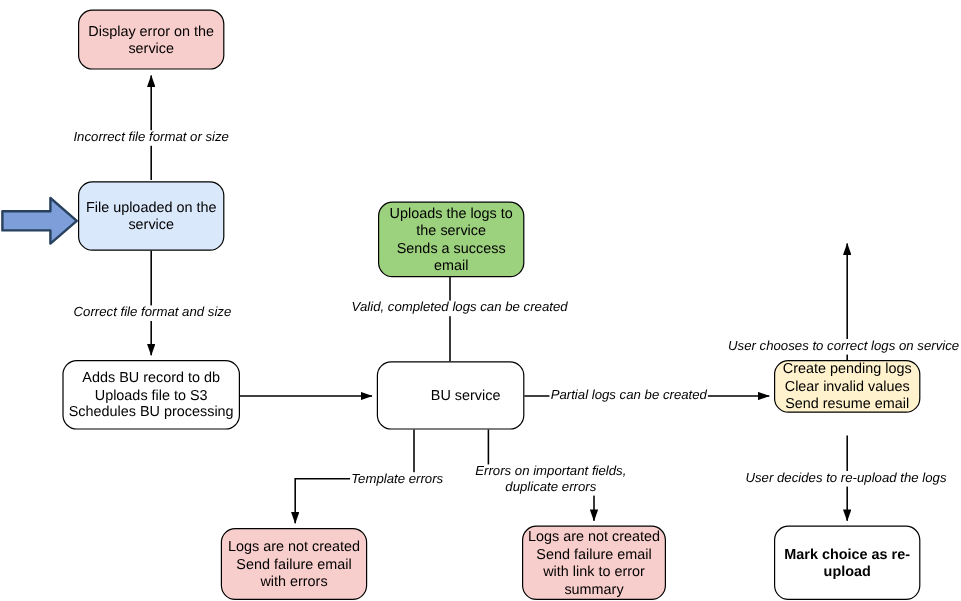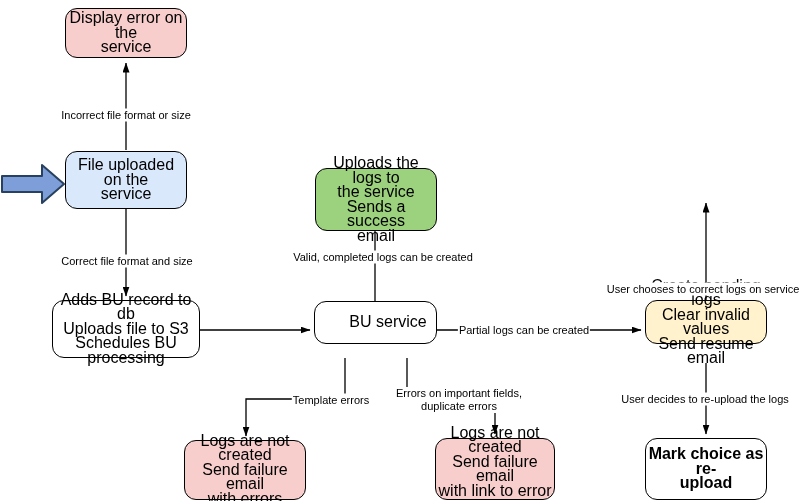--- a/index.html
+++ b/index.html
@@ -10,38 +10,39 @@
     font-family:"Liberation Sans", sans-serif;
     overflow:hidden;
   }
   #edges{position:absolute;left:0;top:0;width:801px;height:501px;}
   .node{
     position:absolute;
     border:1.6px solid #000000;
     border-radius:12px;
     display:flex;align-items:center;justify-content:center;
     text-align:center;
-    font-size:16px;line-height:14.5px;color:#000000;
+    font-size:12px;line-height:14.5px;color:#000000;
     white-space:pre-line;
     box-sizing:border-box;
     padding:2px;
   }
   .fill-pink{background:#f8cecc;}
   .fill-blue{background:#dae8fc;}
   .fill-green{background:#9cd17e;}
   .fill-yellow{background:#fff2cc;}
   .fill-white{background:#ffffff;}
   .edge-label{
     position:absolute;
     transform:translate(-50%,-50%);
     background:#ffffff;
     font-size:11px;line-height:13px;color:#000000;
     white-space:nowrap;
     text-align:center;
     padding:0 1px;
+    font-style:italic;
   }
   .edge-label.multiline{white-space:pre-line;}
 </style>
 </head>
 <body>
 
 <div id="canvas">
 
   <svg id="edges" width="801" height="501" viewBox="0 0 801 501">
     <defs>
@@ -71,21 +72,21 @@
 
   <div class="node fill-white" style="left:52px;  top:300px; width:148px; height:58px;">Adds BU record to db
 Uploads file to S3
 Schedules BU processing</div>
 
   <div class="node fill-green" style="left:315px; top:148px; width:122px; height:63px;margin-top:20px;">Uploads the logs to
 the service
 Sends a success
 email</div>
 
-  <div class="node fill-white" style="left:314px; top:301px; width:123px; height:43px;padding-left:27px;">BU service</div>
+  <div class="node fill-white" style="left:314px; top:301px; width:123px; height:57px;padding-left:27px;">BU service</div>
 
 
   <div class="node fill-yellow" style="left:645px; top:300px; width:122px; height:44px;">Create pending logs
 Clear invalid values
 Send resume email</div>
 
   <div class="node fill-pink" style="left:184px; top:440px; width:122px; height:60px;">Logs are not created
 Send failure email
 with errors</div>
 

